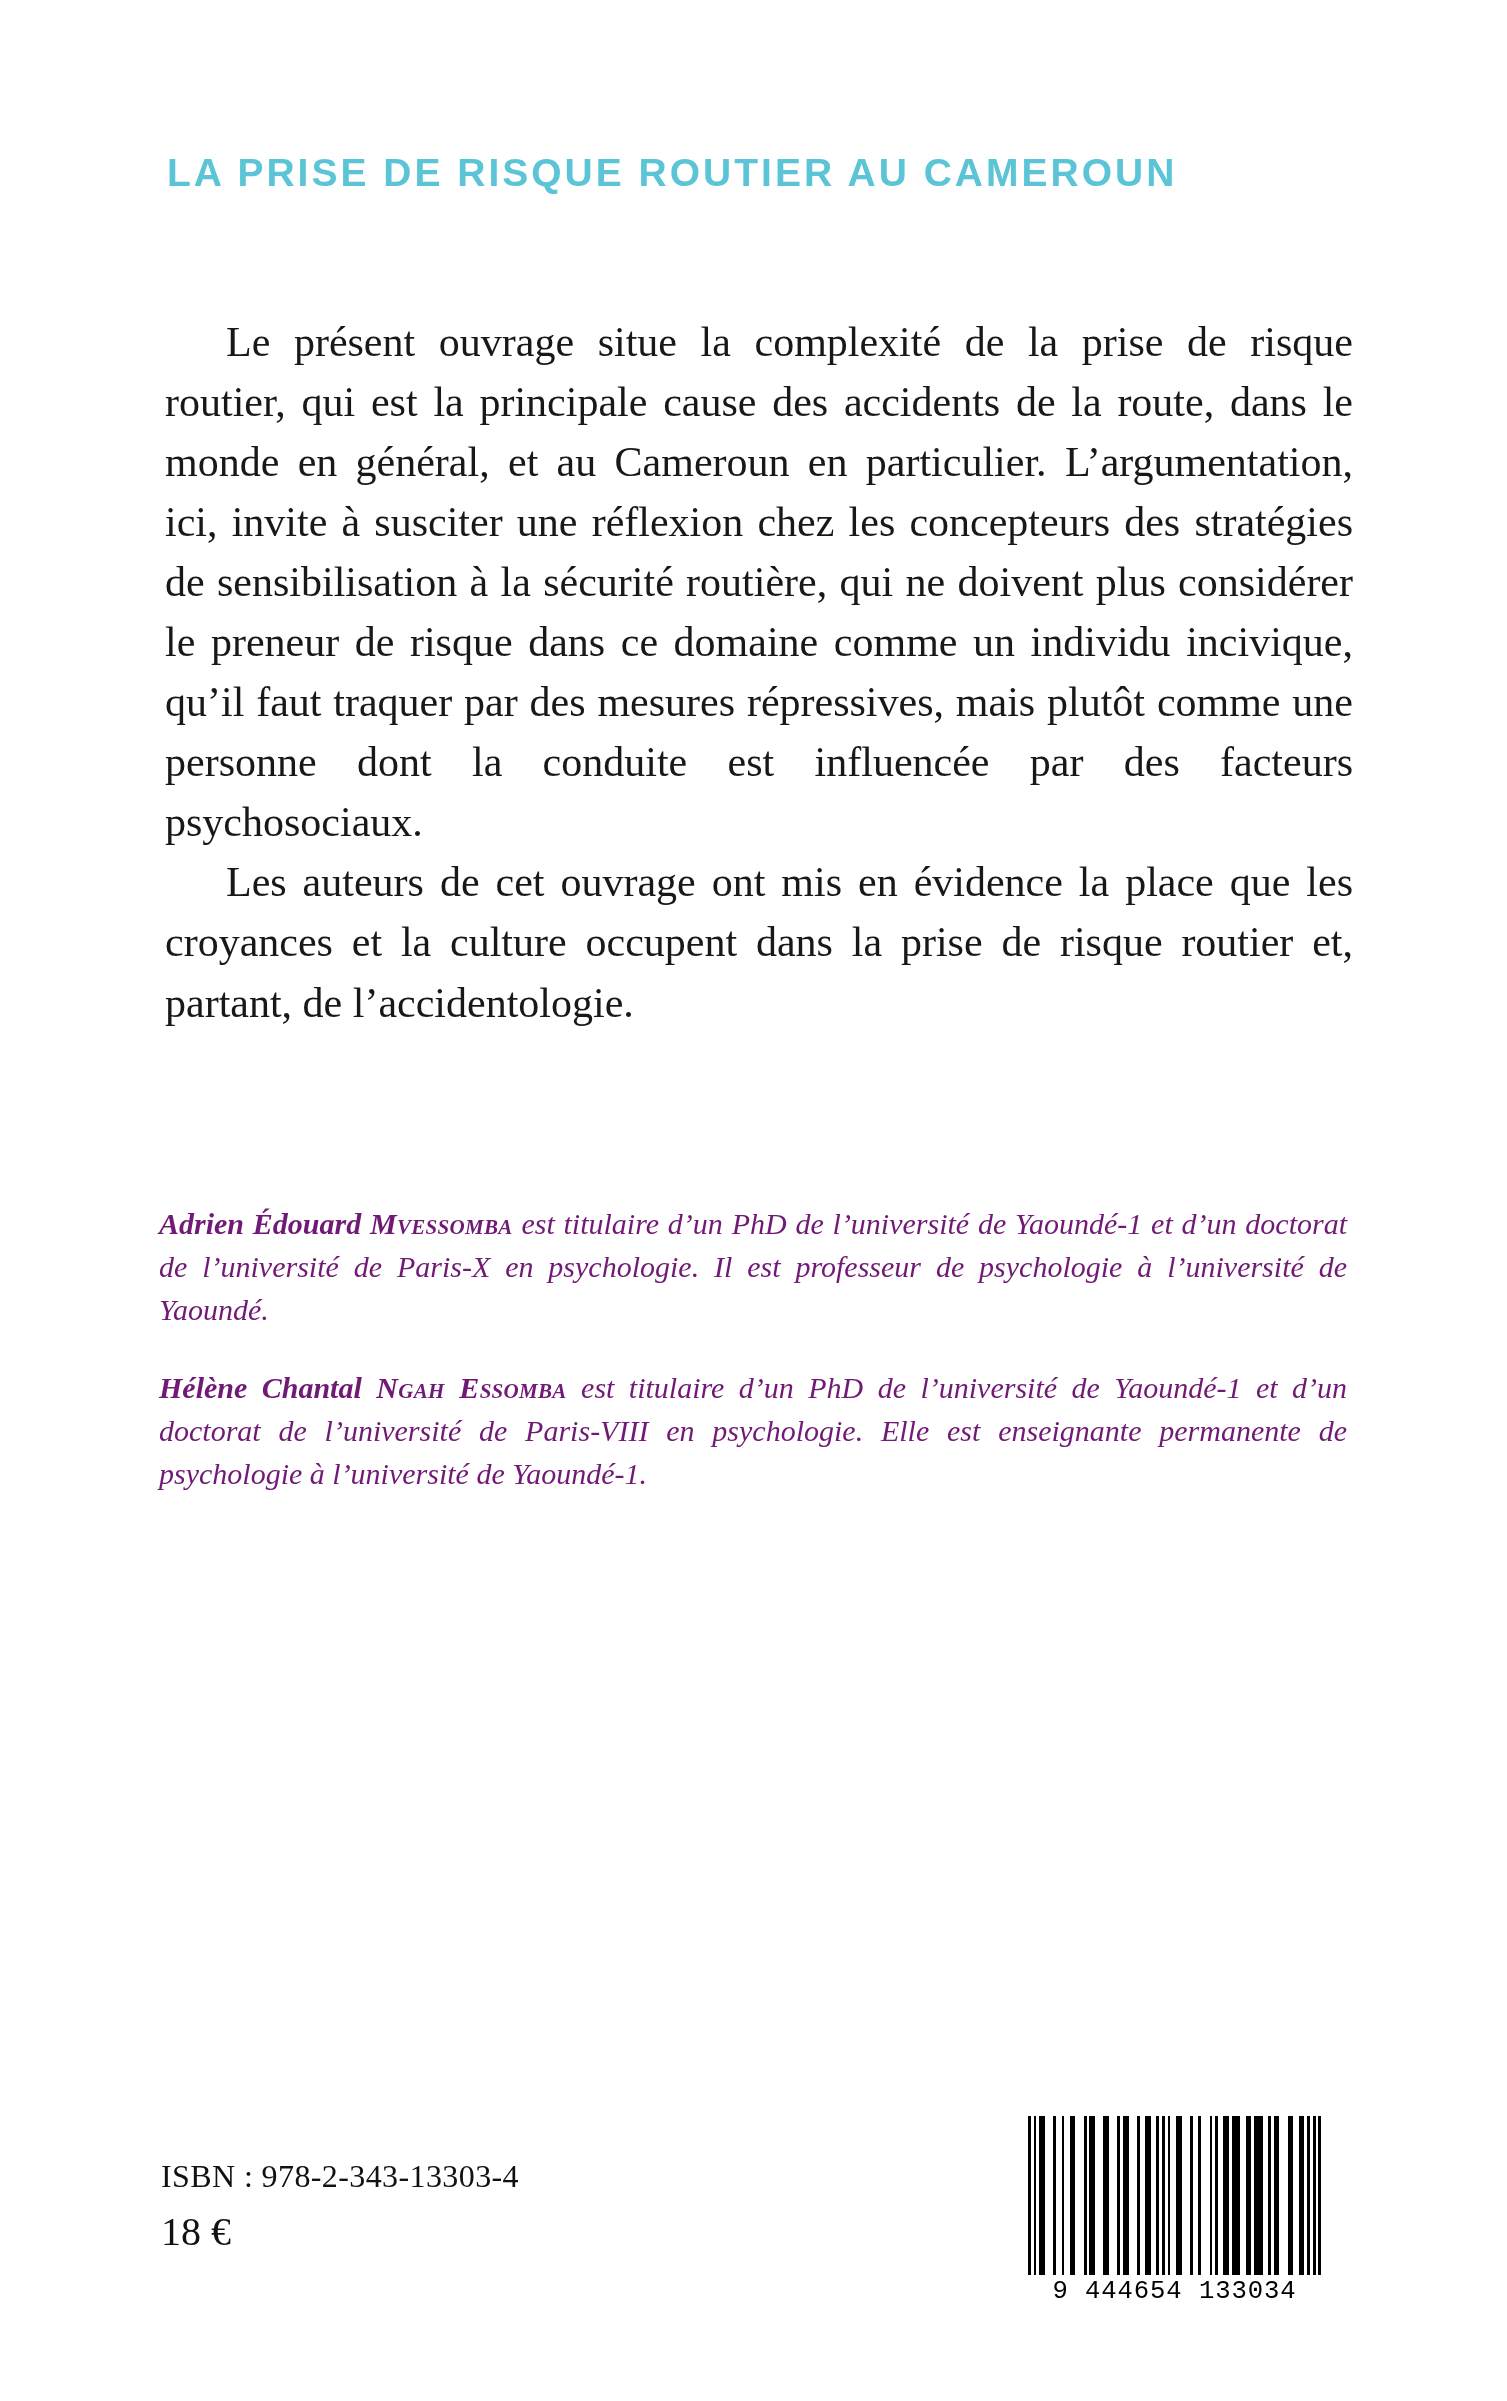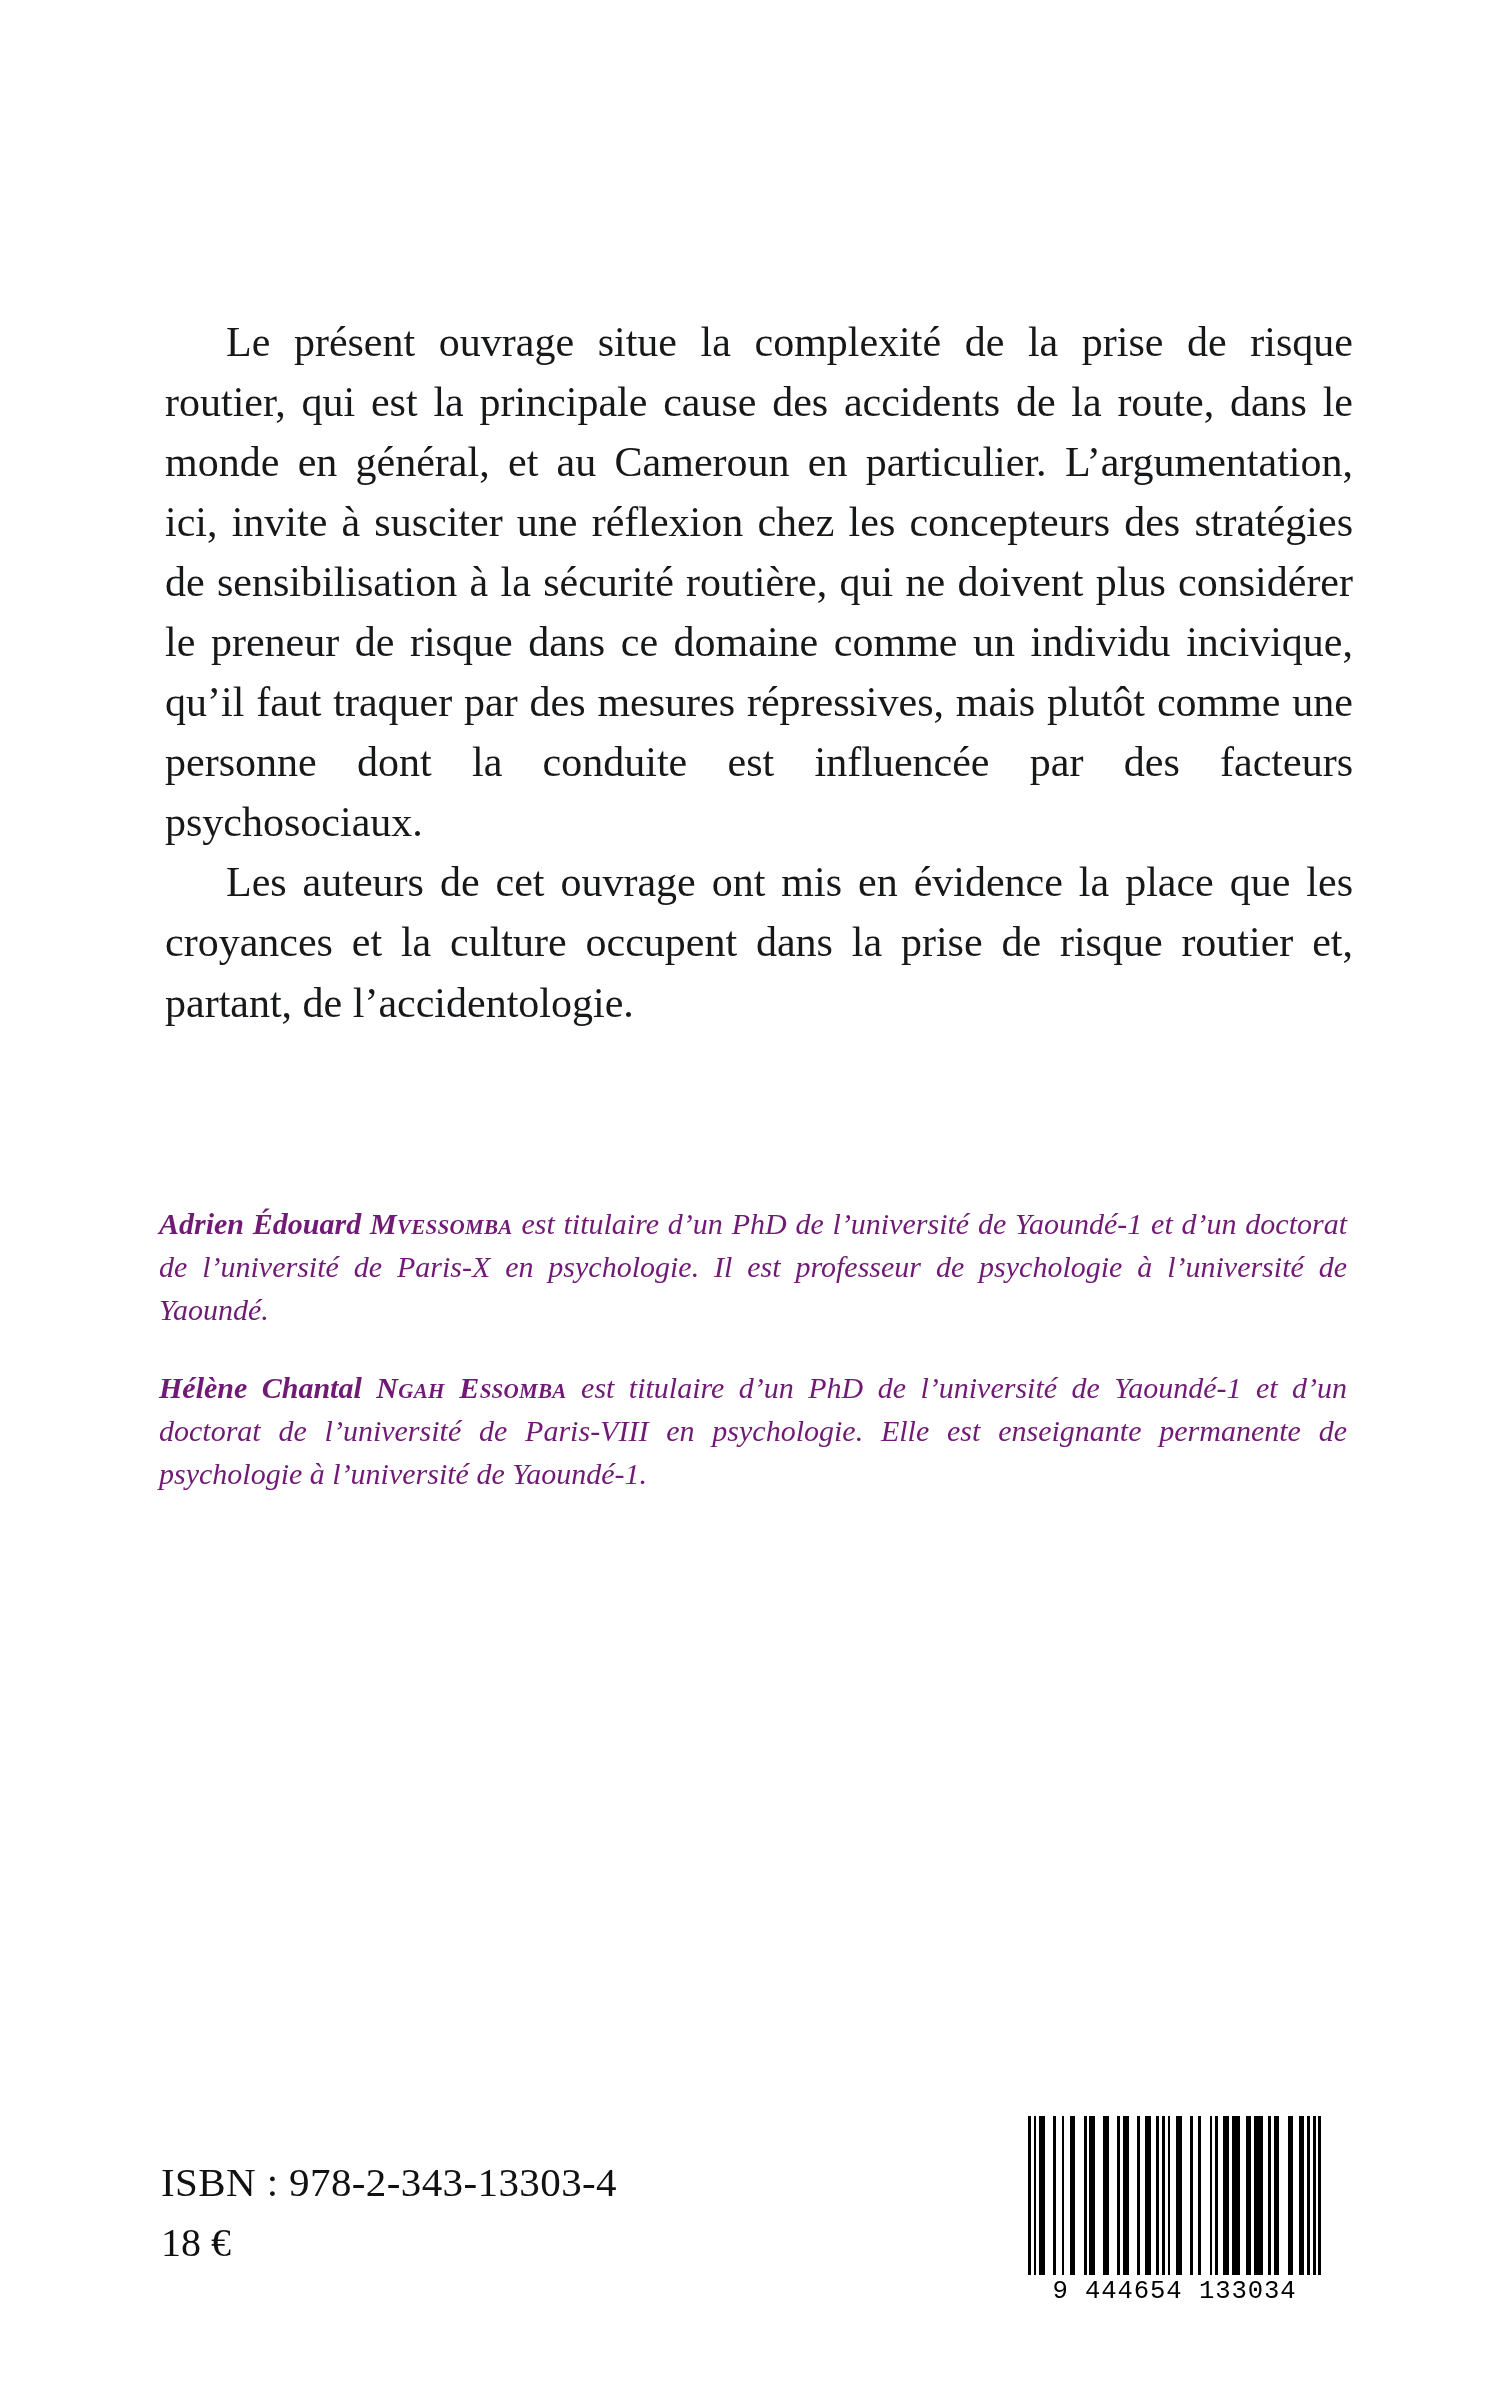--- a/index.html
+++ b/index.html
@@ -96,21 +96,21 @@
 
   
   .isbn-block {
     position: absolute;
     left: 161px;
     top: 2158px;
     font-family: "Liberation Serif", serif;
     color: #111111;
   }
   .isbn {
-    font-size: 41px;
+    font-size: 32px;
     letter-spacing: 0.4px;
   }
   .price {
     font-size: 40px;
     margin-top: 13.2px;
   }
 
   
   .barcode {
     position: absolute;
@@ -145,20 +145,21 @@
     color: #000;
     text-align: center;
     white-space: nowrap;
   }
 </style>
 </head>
 <body>
 
 <div class="page">
 
+  <div class="book-title">La prise de risque routier au Cameroun</div>
 
   <div class="blurb">
     <p>Le présent ouvrage situe la complexité de la prise de risque routier, qui est la principale cause des accidents de la route, dans le monde en général, et au Cameroun en particulier. L’argumentation, ici, invite à susciter une réflexion chez les concepteurs des stratégies de sensibilisation à la sécurité routière, qui ne doivent plus considérer le preneur de risque dans ce domaine comme un individu incivique, qu’il faut traquer par des mesures répressives, mais plutôt comme une personne dont la conduite est influencée par des facteurs psychosociaux.</p>
     <p>Les auteurs de cet ouvrage ont mis en évidence la place que les croyances et la culture occupent dans la prise de risque routier et, partant, de l’accidentologie.</p>
   </div>
 
   <div class="bios">
     <div class="bio">
       <span class="name">Adrien Édouard </span><span class="smallcaps">Mvessomba</span><span> est titulaire d’un PhD de l’université de Yaoundé-1 et d’un doctorat de l’université de Paris-X en psychologie. Il est professeur de psychologie à l’université de Yaoundé.</span>
     </div>

